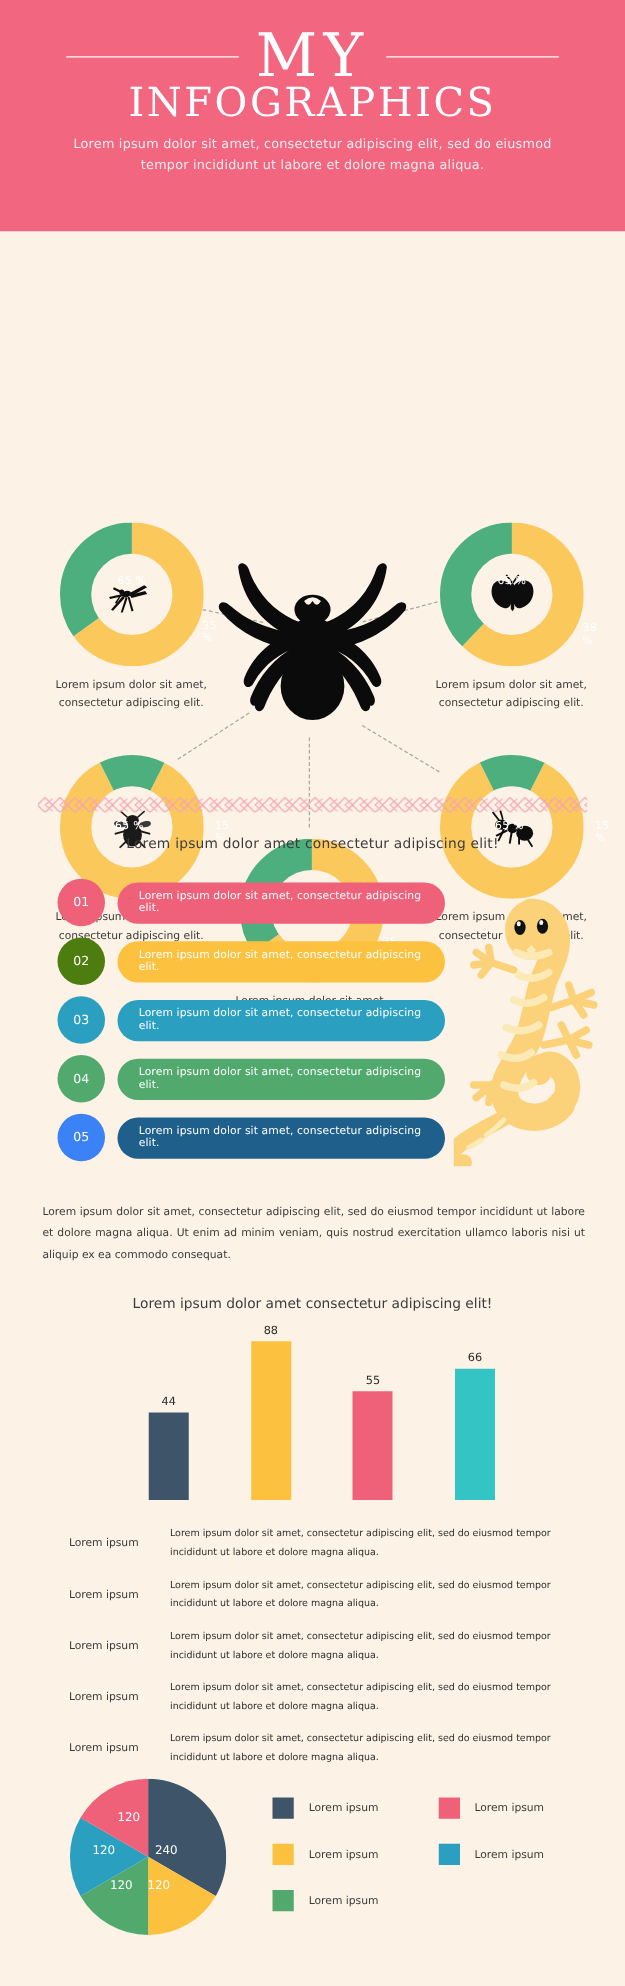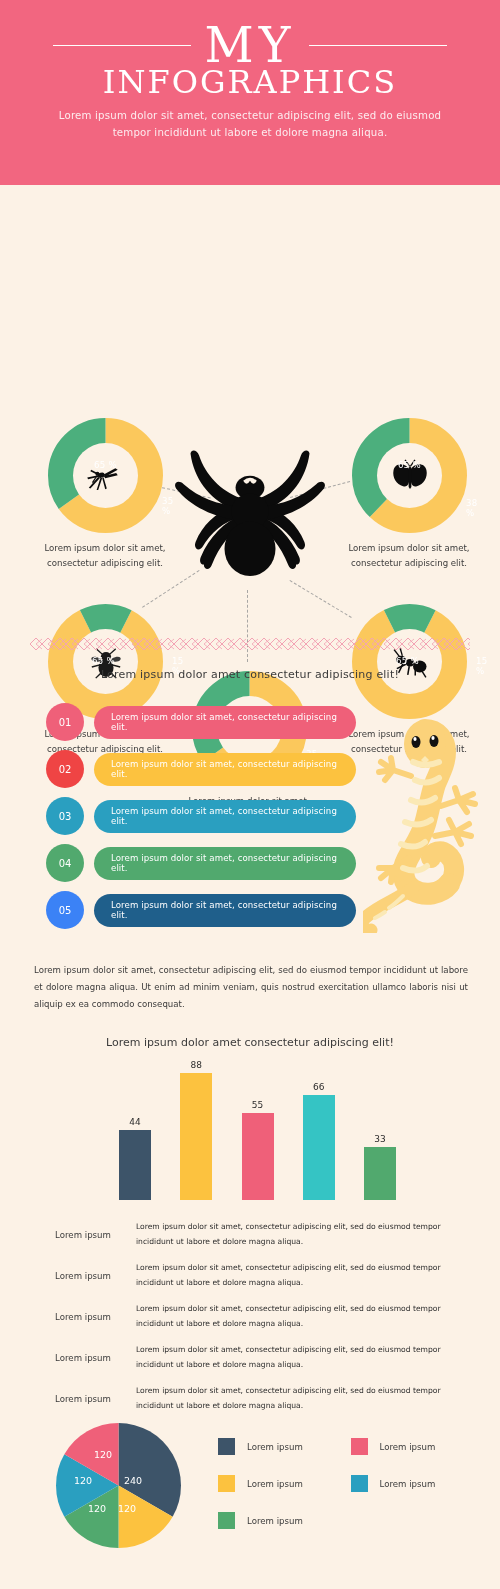--- a/index.html
+++ b/index.html
@@ -539,21 +539,21 @@
       </g>
     </svg>
   </div>
 
   <div class="list-wrap">
     <div class="list-row">
       <div class="list-num" style="background:#ef6079;">01</div>
       <div class="list-bar" style="background:#ef6079;">Lorem ipsum dolor sit amet, consectetur adipiscing elit.</div>
     </div>
     <div class="list-row">
-      <div class="list-num" style="background:#ef4444;">02</div>
+      <div class="list-num" style="background:#4d7c0f;">02</div>
       <div class="list-bar" style="background:#fcc23f;">Lorem ipsum dolor sit amet, consectetur adipiscing elit.</div>
     </div>
     <div class="list-row">
       <div class="list-num" style="background:#2a9fc0;">03</div>
       <div class="list-bar" style="background:#2a9fc0;">Lorem ipsum dolor sit amet, consectetur adipiscing elit.</div>
     </div>
     <div class="list-row">
       <div class="list-num" style="background:#51a96e;">04</div>
       <div class="list-bar" style="background:#51a96e;">Lorem ipsum dolor sit amet, consectetur adipiscing elit.</div>
     </div>
@@ -575,24 +575,20 @@
       <div class="bar-val">88</div>
       <div class="bar-rect" style="height:140px; background:#fcc23f;"></div>
     </div>
     <div class="bar-col">
       <div class="bar-val">55</div>
       <div class="bar-rect" style="height:87px; background:#ef6079;"></div>
     </div>
     <div class="bar-col">
       <div class="bar-val">66</div>
       <div class="bar-rect" style="height:105px; background:#35c4c4;"></div>
-    </div>
-    <div class="bar-col">
-      <div class="bar-val">33</div>
-      <div class="bar-rect" style="height:53px; background:#51a96e;"></div>
     </div>
   </div>
 
   <div class="rows">
     <div class="trow">
       <div class="trow-label">Lorem ipsum</div>
       <div class="trow-text">Lorem ipsum dolor sit amet, consectetur adipiscing elit, sed do eiusmod tempor incididunt ut labore et dolore magna aliqua.</div>
     </div>
     <div class="trow">
       <div class="trow-label">Lorem ipsum</div>

